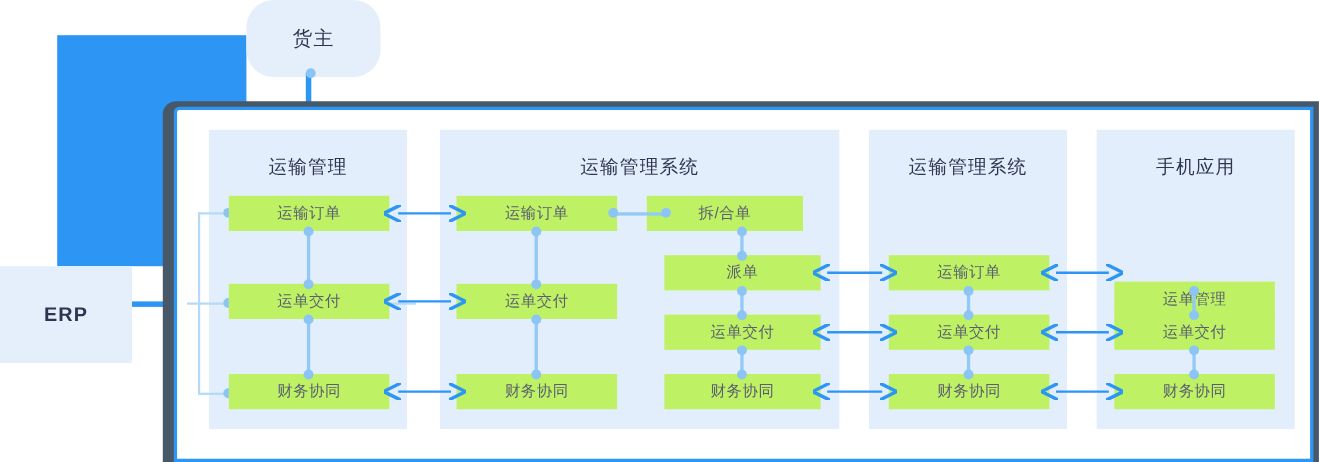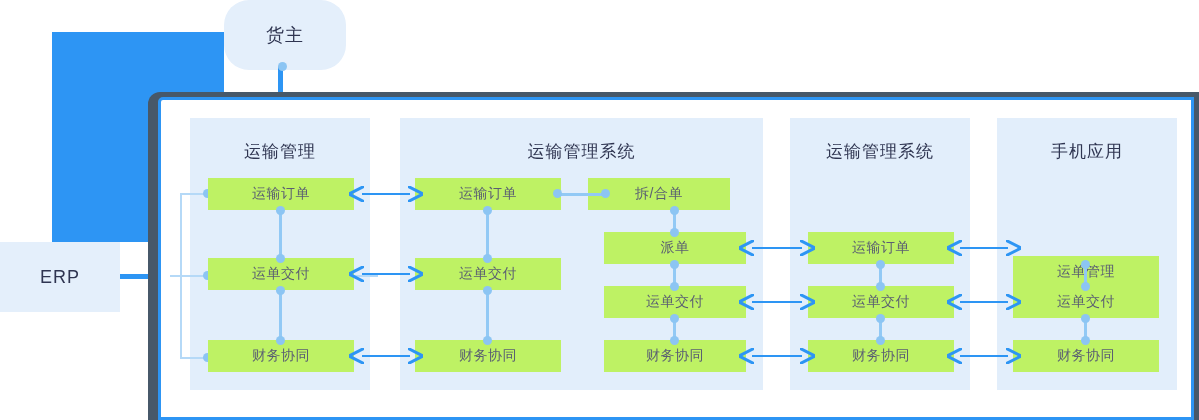--- a/index.html
+++ b/index.html
@@ -16,21 +16,21 @@
     background:#2d95f4;
   }
 
   
   .ext-box{
     position:absolute;background:#e4effb;
     display:flex;align-items:center;justify-content:center;
     color:#2f3551;font-size:18px;letter-spacing:1px;
   }
   #ext-owner{left:224px;top:0px;width:122px;height:70px;border-radius:25px;}
-  #ext-erp{left:0px;top:242px;width:120px;height:70px;}
+  #ext-erp{left:0px;top:242px;width:120px;height:88px;font-weight:bold;}
 
   
   .frame-outer{
     position:absolute;left:148px;top:92px;width:1051px;height:328px;
     background:#475869;border-radius:12px 0 0 0;
   }
   .frame-inner{
     position:absolute;left:158px;top:97px;width:1036px;height:323px;
     background:#ffffff;
     border:3px solid #2d95f4;border-right:3px solid #2d95f4;

